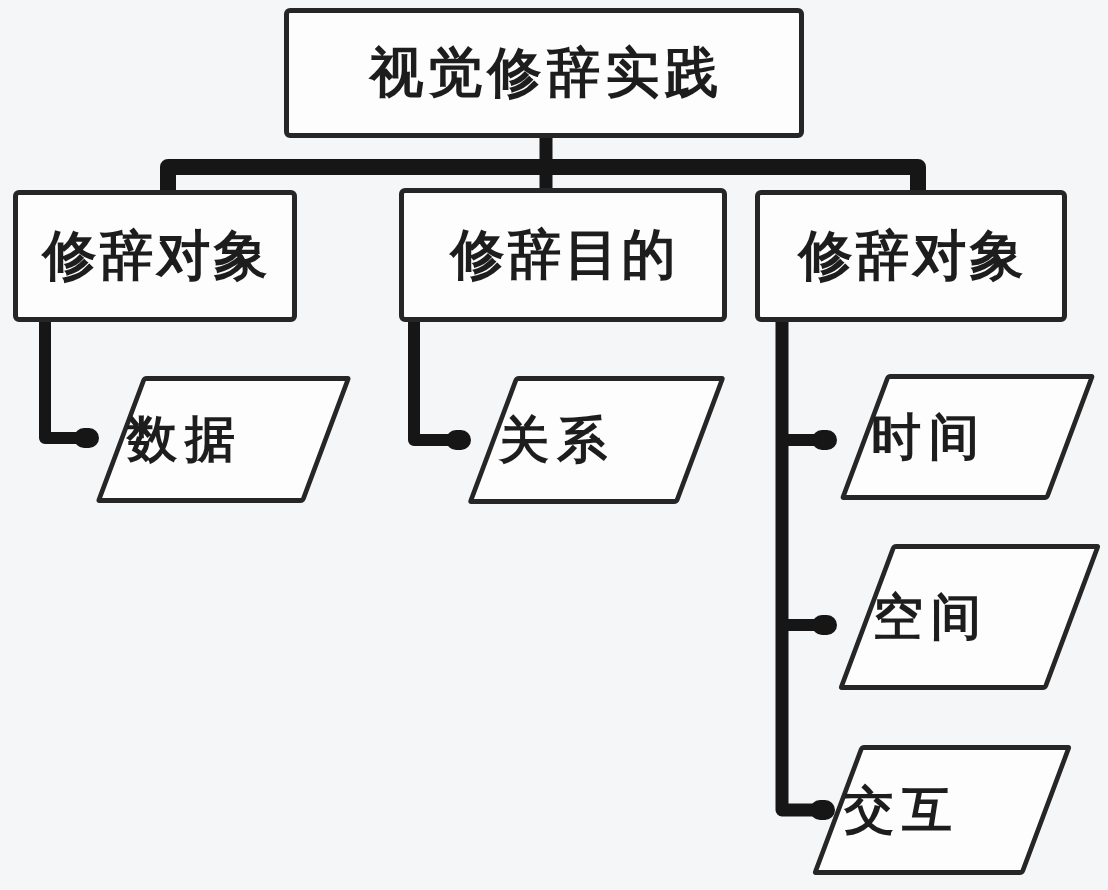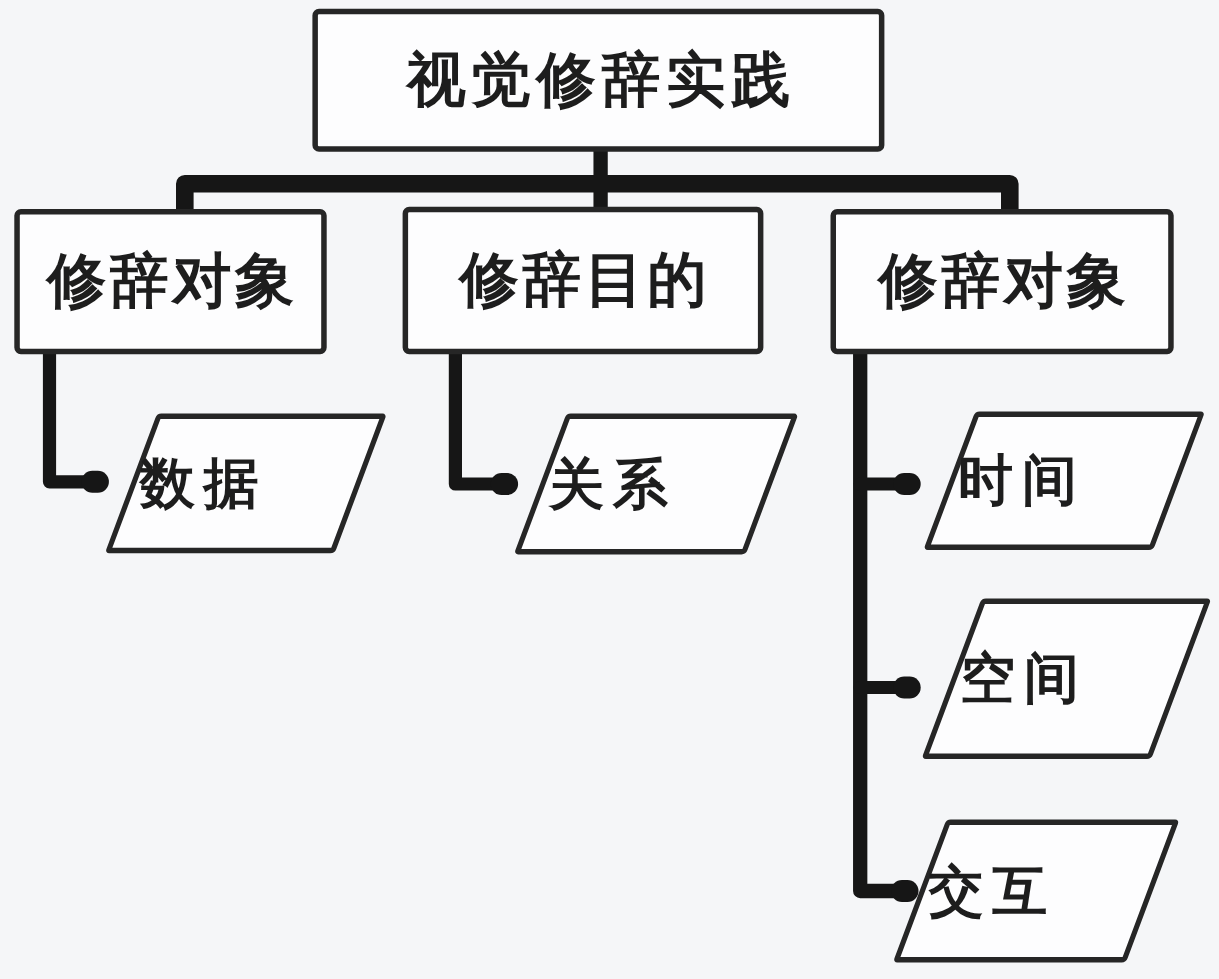--- a/index.html
+++ b/index.html
@@ -80,21 +80,21 @@
     </g>
   </svg>
 
   <div class="box root-box" style="left:284px; top:8px; width:520px; height:130px;">
     <span>视觉修辞实践</span>
   </div>
 
   <div class="box branch-box" style="left:13px; top:190px; width:284px; height:132px;">
     <span>修辞对象</span>
   </div>
-  <div class="box branch-box" style="left:366px; top:188px; width:328px; height:134px;">
+  <div class="box branch-box" style="left:399px; top:188px; width:328px; height:134px;">
     <span>修辞目的</span>
   </div>
   <div class="box branch-box" style="left:755px; top:190px; width:312px; height:132px;">
     <span>修辞对象</span>
   </div>
 
   <div class="para" style="left:119px; top:376px; width:209px; height:127px;">
     <div class="para-shape"></div>
     <span class="para-label">数据</span>
   </div>

